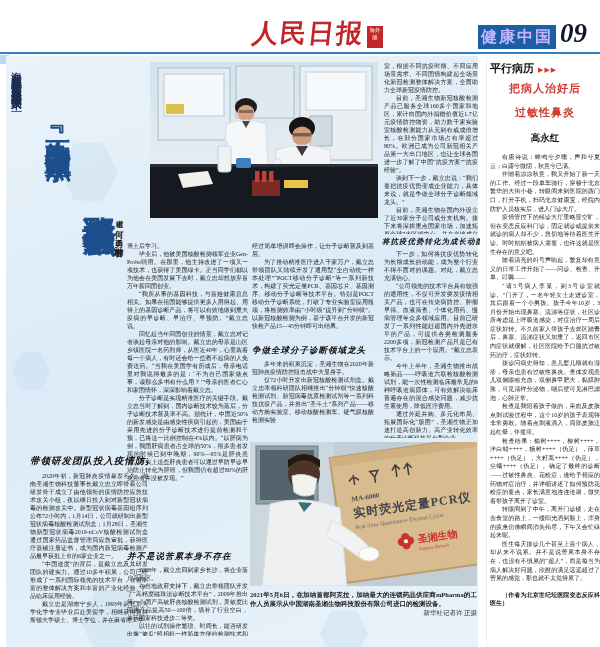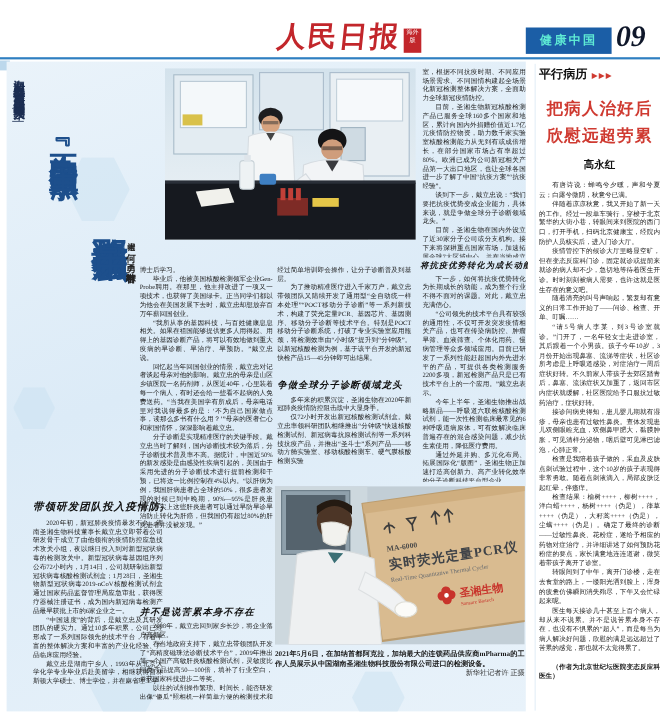--- a/index.html
+++ b/index.html
@@ -8,21 +8,21 @@
   
   .hdr-date{position:absolute;left:14px;top:26px;font-size:8px;line-height:11px;color:#222;
             font-family:"Liberation Sans",sans-serif;}
   .hdr-editor{font-size:6.5px;color:#333;}
   .masthead-wrap{position:absolute;left:252px;top:20px;display:flex;align-items:flex-start;}
   .masthead{font-size:26px;font-weight:bold;color:#c2262b;transform:skewX(-6deg);
             letter-spacing:2px;line-height:28px;}
   .edition-badge{width:14px;height:20px;background:#c2262b;color:#fff;font-size:5.5px;
                  line-height:6.5px;text-align:center;margin-left:3px;margin-top:6px;padding:1px;}
   .section-badge{position:absolute;left:478px;top:25px;width:78px;height:24px;background:#1b5ea6;
-                 color:#5eead4;font-size:11px;font-weight:bold;letter-spacing:2px;text-align:center;
+                 color:#c4b5fd;font-size:16px;font-weight:bold;letter-spacing:2px;text-align:center;
                  line-height:24px;font-family:"Liberation Sans",sans-serif;}
   .page-no{position:absolute;left:560px;top:18px;font-size:27px;font-weight:bold;
            font-style:italic;color:#0f172a;text-align:center;}
   .hdr-rule{position:absolute;left:0;top:52px;width:600px;height:2px;background:#2f7fc1;}
   .deco-sq1{position:absolute;left:0;top:55px;width:9px;height:9px;background:#bcd8ec;}
   .deco-sq2{position:absolute;left:11px;top:57px;width:5px;height:5px;background:#dcebf6;}
   
   .main-bg{position:absolute;left:6px;top:56px;width:472px;height:591px;
            background:linear-gradient(160deg,#eaf3fa 0%,#dcebf7 45%,#e8f2fa 100%);}
   .hex{position:absolute;background:#c8e0f0;opacity:.45;
@@ -61,21 +61,21 @@
   .colD {left:384px;top:250px;width:94px;height:188px;}
   .sh1{left:30px; top:455px;width:118px;font-size:9.5px;}
   .sh2{left:127px;top:551px;width:121px;font-size:8.5px;}
   .sh3{left:252px;top:345px;width:122px;font-size:8.5px;}
   .sh4{left:382px;top:237px;width:98px; font-size:7.5px;}
   
   .sidebar{position:absolute;left:486px;top:58px;width:110px;height:588px;overflow:hidden;
            border-left:1px solid #e3eef7;padding-left:3px;}
   .sb-tag{font-size:11px;font-weight:bold;color:#111;font-family:"Liberation Sans",sans-serif;}
   .sb-arrows{color:#cf3a31;font-size:7px;letter-spacing:1px;}
-  .sb-title{margin-top:12px;text-align:center;font-size:15px;font-weight:bold;color:#cf3a31;
+  .sb-title{text-align:center;font-size:11px;font-weight:bold;color:#cf3a31;
             line-height:24px;letter-spacing:1px;}
   .sb-author{margin-top:8px;text-align:center;font-size:9.5px;font-weight:bold;color:#111;}
   .sb-body{margin-top:8px;font-size:6px;line-height:8.6px;text-align:justify;color:#222;}
   .sb-body p{margin:0;text-indent:2em;}
   .sb-note{font-weight:bold;}
 </style>
 </head>
 <body>
 
 <div id="page">
@@ -237,21 +237,21 @@
     <div class="credit">新华社记者许 正摄</div>
   </div>
 
   <div class="sidebar">
     <div>
       <span class="sb-tag">平行病历</span>
       <span class="sb-arrows">▶▶▶</span>
     </div>
     <div class="sb-title">
       <div>把病人治好后</div>
-      <div>欣慰远超劳累</div>
+      <div>过敏性鼻炎</div>
     </div>
     <div class="sb-author">高永红</div>
     <div class="sb-body">
         <p>有唐诗说：蝉鸣兮夕曛，声和兮夏云；白露兮微阴，秋意兮已满。</p>
         <p>伴随着凉凉秋意，我又开始了新一天的工作。经过一段单车骑行，穿梭于北京繁华的大街小巷，转眼间来到医院的西门口，打开手机，扫码北京健康宝，经院内防护人员核实后，进入门诊大厅。</p>
         <p>疫情管控下的候诊大厅里略显空旷，但在变态反应科门诊，固定就诊或提前来就诊的病人却不少，急切地等待着医生开诊。时时刻刻被病人需要，也许这就是医生存在的意义吧。</p>
         <p>随着清亮的叫号声响起，繁复却有意义的日常工作开始了——问诊、检查、开单、叮嘱……</p>
         <p>“请5号病人李某，到3号诊室就诊。”门开了，一名年轻女士走进诊室，其后跟着一个小男孩。孩子今年10岁，3月份开始出现鼻塞、流涕等症状，社区诊所考虑是上呼吸道感染，对症治疗一周后症状好转。不久前家人带孩子去郊区踏青后，鼻塞、流涕症状又加重了，返回市区内症状就缓解，社区医院给予口服抗过敏药治疗，症状好转。</p>
         <p>接诊问病史得知，患儿婴儿期就有湿疹，母亲也患有过敏性鼻炎。查体发现患儿双侧眼睑充血，双侧鼻甲肥大，黏膜肿胀，可见清样分泌物，咽后壁可见淋巴滤泡，心肺正常。</p>
         <p>检查是我陪着孩子做的，采血及皮肤点刺试验过程中，这个10岁的孩子表现得非常勇敢。随着点刺液滴入，局部皮肤泛起红晕，伴瘙痒。</p>

